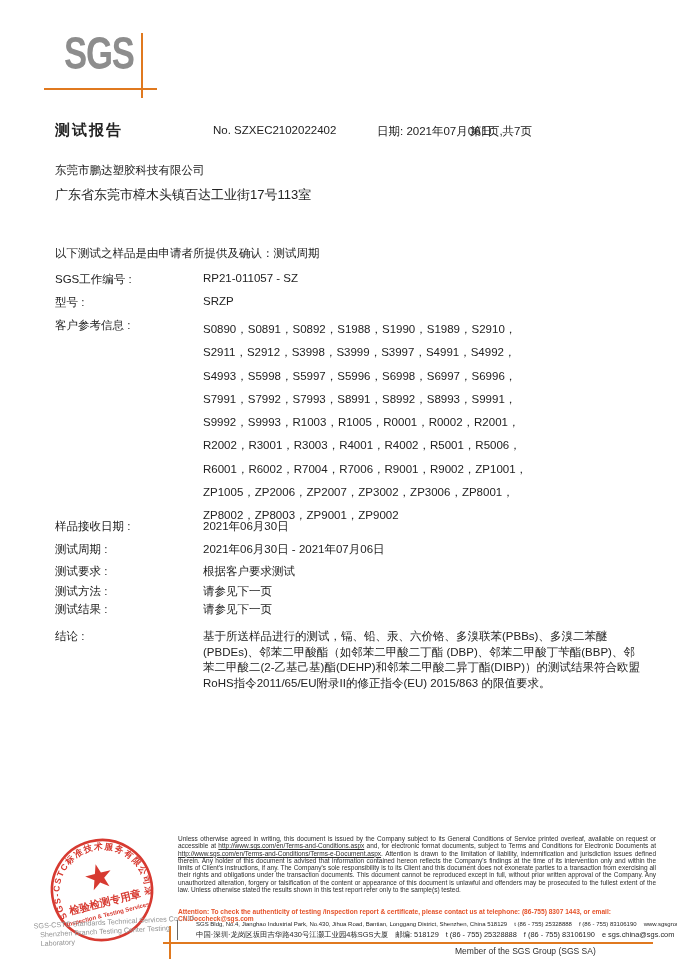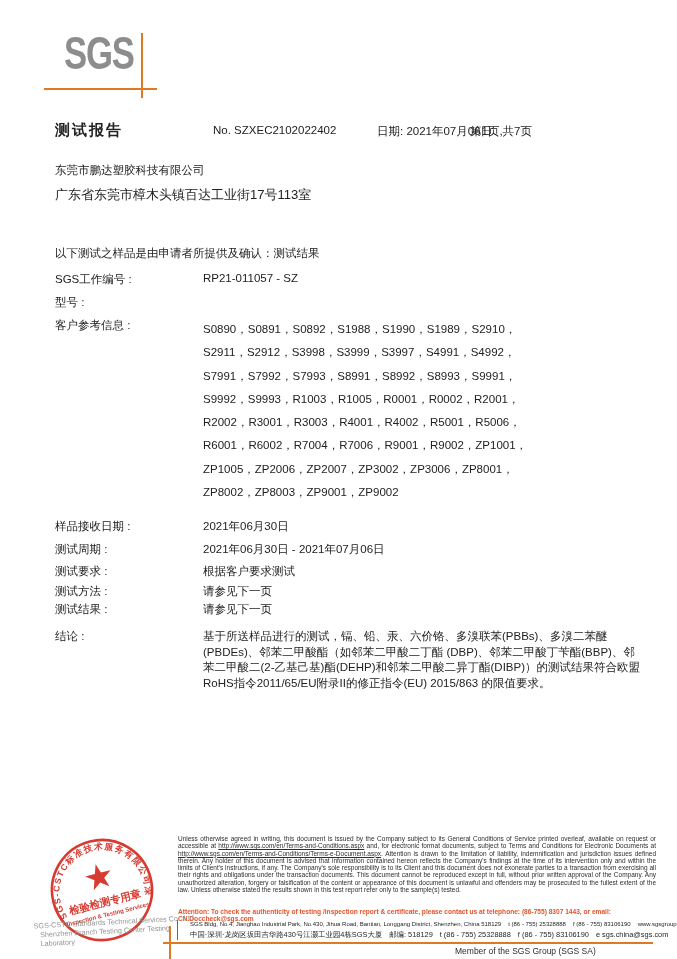--- a/index.html
+++ b/index.html
@@ -37,21 +37,21 @@
   .stamp-company{position:absolute;left:34px;top:917px;width:170px;color:#949494;
                  font-size:7.2px;line-height:9px;transform:rotate(-3deg);z-index:5;}
   .stamp-company div:nth-child(2){padding-left:6px;}
 
   .legal{position:absolute;left:178px;top:835px;width:478px;font-size:6.5px;
          line-height:7.3px;color:#2d2d2d;text-align:justify;}
   .legal .u{text-decoration:underline;}
   .attention{position:absolute;left:178px;top:908px;width:478px;font-size:6.6px;
              line-height:7.2px;font-weight:bold;color:#e5532a;}
   .addr-block{position:absolute;left:177px;top:920px;width:480px;border-left:1px solid #666;
-              padding-left:12px;}
+              padding-left:18px;}
   .addr-row{white-space:nowrap;color:#1f1f1f;}
   .addr-en{font-size:6px;line-height:9px;}
   .addr-cn{font-size:7.4px;line-height:11px;}
   .addr-row span{margin-right:7px;}
 
   .foot-hline{position:absolute;left:163px;top:942px;width:490px;height:2px;background:#e0791f;}
   .foot-vline{position:absolute;left:169px;top:926px;width:2px;height:33px;background:#e0791f;}
   .member{position:absolute;left:455px;top:946px;font-size:8.5px;color:#2d2d2d;}
 </style>
 </head>
@@ -68,36 +68,38 @@
   <div class="titlebar">
     <span class="doc-title">测试报告</span>
     <span class="report-no">No. SZXEC2102022402</span>
     <span class="report-date">日期: 2021年07月06日</span>
     <span class="page-info">第1页,共7页</span>
   </div>
 
   <div class="company">东莞市鹏达塑胶科技有限公司</div>
   <div class="address">广东省东莞市樟木头镇百达工业街17号113室</div>
 
-  <div class="statement">以下测试之样品是由申请者所提供及确认：测试结果</div>
+  <div class="statement">以下测试之样品是由申请者所提供及确认：测试周期</div>
 
   <div class="row" style="top:272px">
     <div class="lbl">SGS工作编号 :</div>
     <div class="val">RP21-011057 - SZ</div>
   </div>
 
   <div class="row" style="top:295px">
     <div class="lbl">型号 :</div>
+    <div class="val">SRZP</div>
   </div>
 
   <div class="row" style="top:318px">
     <div class="lbl">客户参考信息 :</div>
     <div class="val ref-lines">
       <div>S0890，S0891，S0892，S1988，S1990，S1989，S2910，</div>
       <div>S2911，S2912，S3998，S3999，S3997，S4991，S4992，</div>
+      <div>S4993，S5998，S5997，S5996，S6998，S6997，S6996，</div>
       <div>S7991，S7992，S7993，S8991，S8992，S8993，S9991，</div>
       <div>S9992，S9993，R1003，R1005，R0001，R0002，R2001，</div>
       <div>R2002，R3001，R3003，R4001，R4002，R5001，R5006，</div>
       <div>R6001，R6002，R7004，R7006，R9001，R9002，ZP1001，</div>
       <div>ZP1005，ZP2006，ZP2007，ZP3002，ZP3006，ZP8001，</div>
       <div>ZP8002，ZP8003，ZP9001，ZP9002</div>
     </div>
   </div>
 
   <div class="row" style="top:519px">

